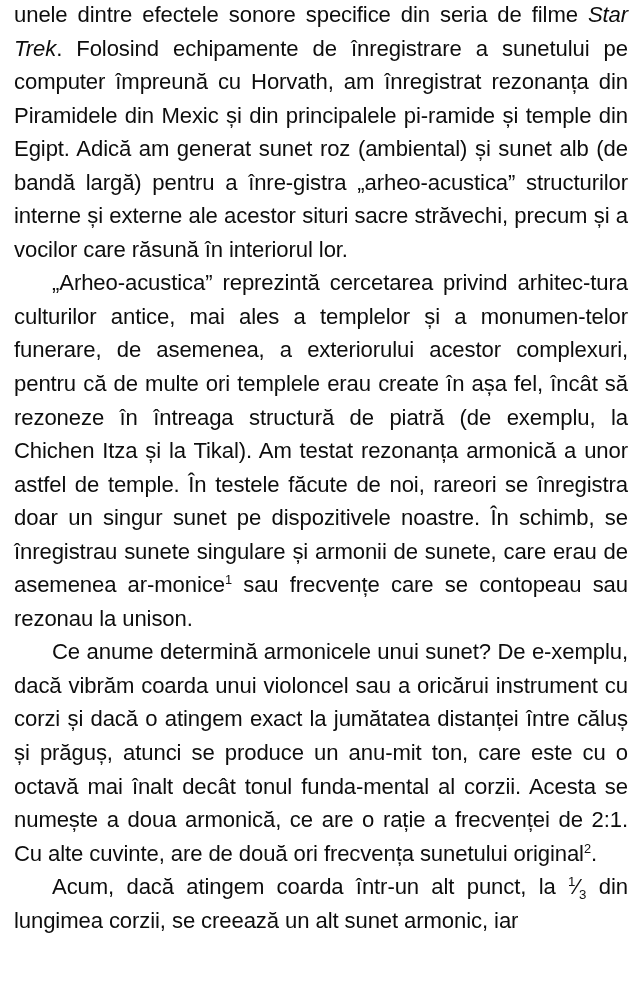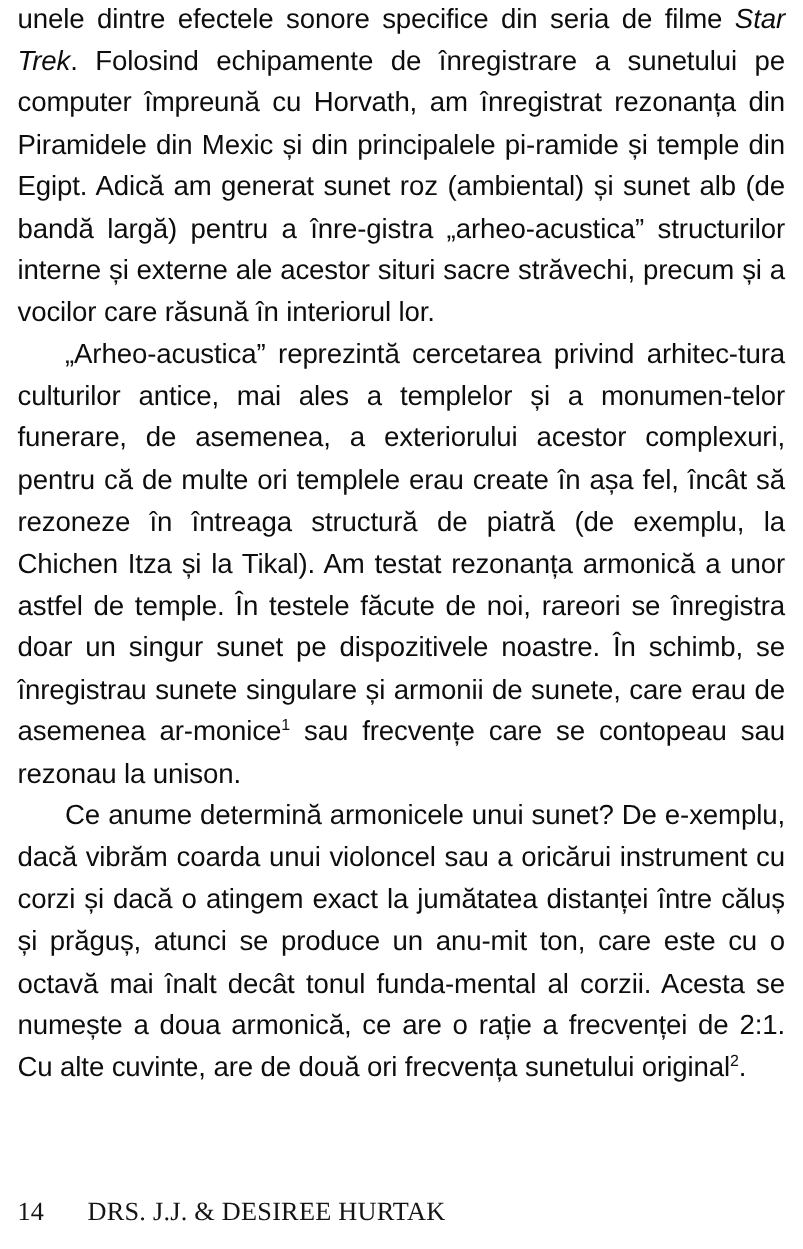--- a/index.html
+++ b/index.html
@@ -101,20 +101,18 @@
 <div id="page">
 
   <div id="text-column">
 
     <p class="para"><span>unele dintre efectele sonore specifice din seria de filme </span><span class="ital">Star Trek</span><span>. Folosind echipamente de înregistrare a sunetului pe computer împreună cu Horvath, am înregistrat rezonanța din Piramidele din Mexic și din principalele pi-ramide și temple din Egipt. Adică am generat sunet roz (ambiental) și sunet alb (de bandă largă) pentru a înre-gistra „arheo-acustica” structurilor interne și externe ale acestor situri sacre străvechi, precum și a vocilor care răsună în interiorul lor.</span></p>
 
     <p class="para indent"><span>„Arheo-acustica” reprezintă cercetarea privind arhitec-tura culturilor antice, mai ales a templelor și a monumen-telor funerare, de asemenea, a exteriorului acestor complexuri, pentru că de multe ori templele erau create în așa fel, încât să rezoneze în întreaga structură de piatră (de exemplu, la Chichen Itza și la Tikal). Am testat rezonanța armonică a unor astfel de temple. În testele făcute de noi, rareori se înregistra doar un singur sunet pe dispozitivele noastre. În schimb, se înregistrau sunete singulare și armonii de sunete, care erau de asemenea ar-monice</span><sup class="fn">1</sup><span> sau frecvențe care se contopeau sau rezonau la unison.</span></p>
 
     <p class="para indent"><span>Ce anume determină armonicele unui sunet? De e-xemplu, dacă vibrăm coarda unui violoncel sau a oricărui instrument cu corzi și dacă o atingem exact la jumătatea distanței între căluș și prăguș, atunci se produce un anu-mit ton, care este cu o octavă mai înalt decât tonul funda-mental al corzii. Acesta se numește a doua armonică, ce are o rație a frecvenței de 2:1. Cu alte cuvinte, are de două ori frecvența sunetului original</span><sup class="fn">2</sup><span>.</span></p>
 
+    <p class="para indent"><span>Acum, dacă atingem coarda într-un alt punct, la </span><span class="frac"><span class="num">1</span><span class="sl">⁄</span><span class="den">3</span></span><span> din lungimea corzii, se creează un alt sunet armonic, iar</span></p>
 
   </div>
 
-  <div id="running-foot">
-    <span class="folio">14</span><span class="rh-title">DRS. J.J. &amp; DESIREE HURTAK</span>
-  </div>
 
 </div>
 
 </body></html>

